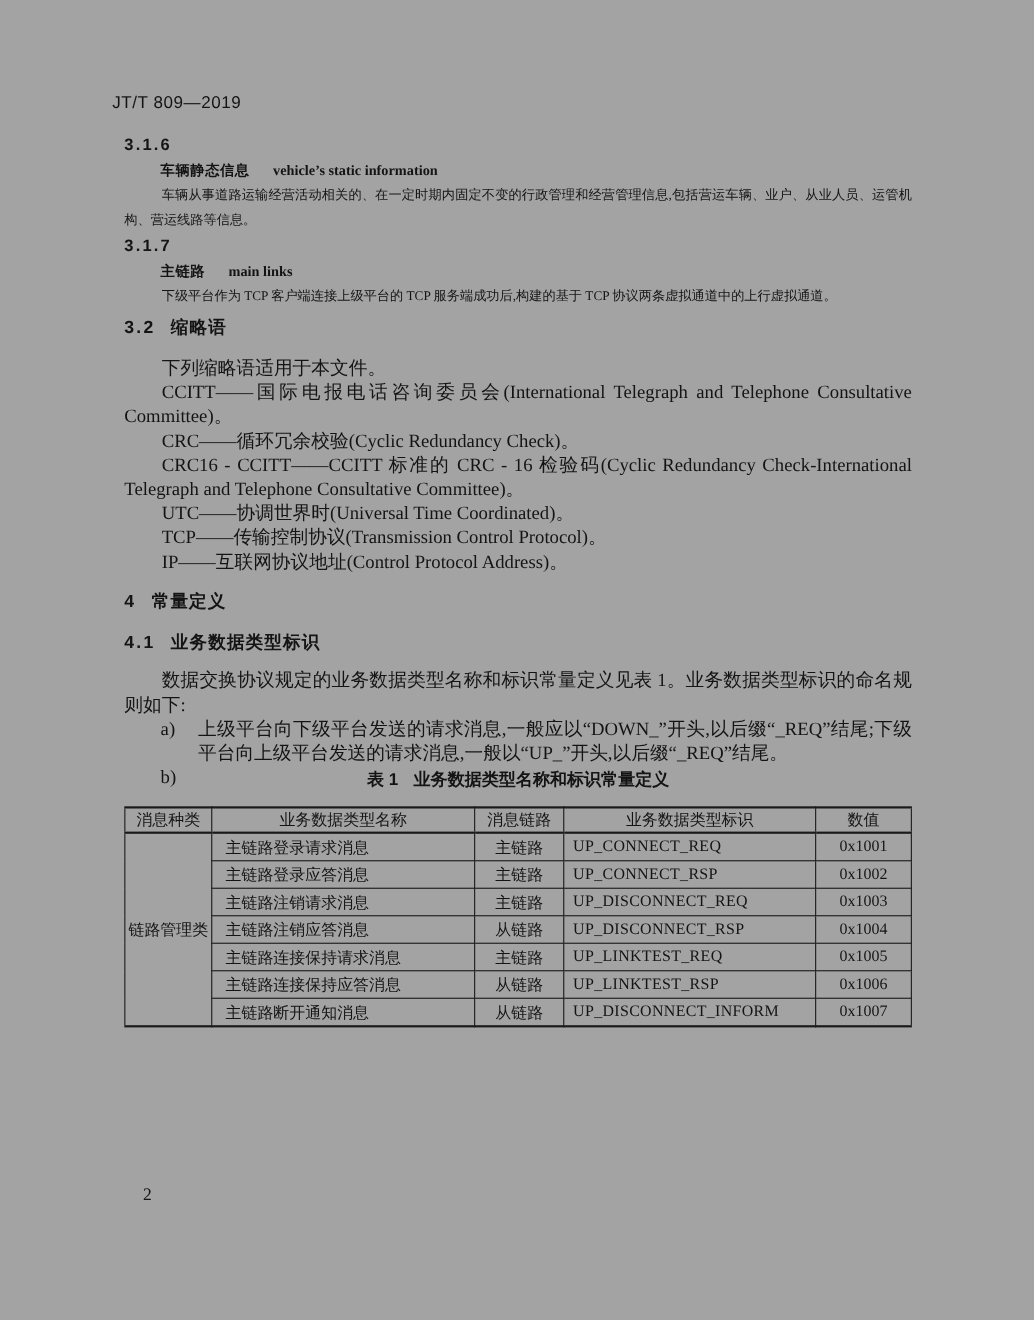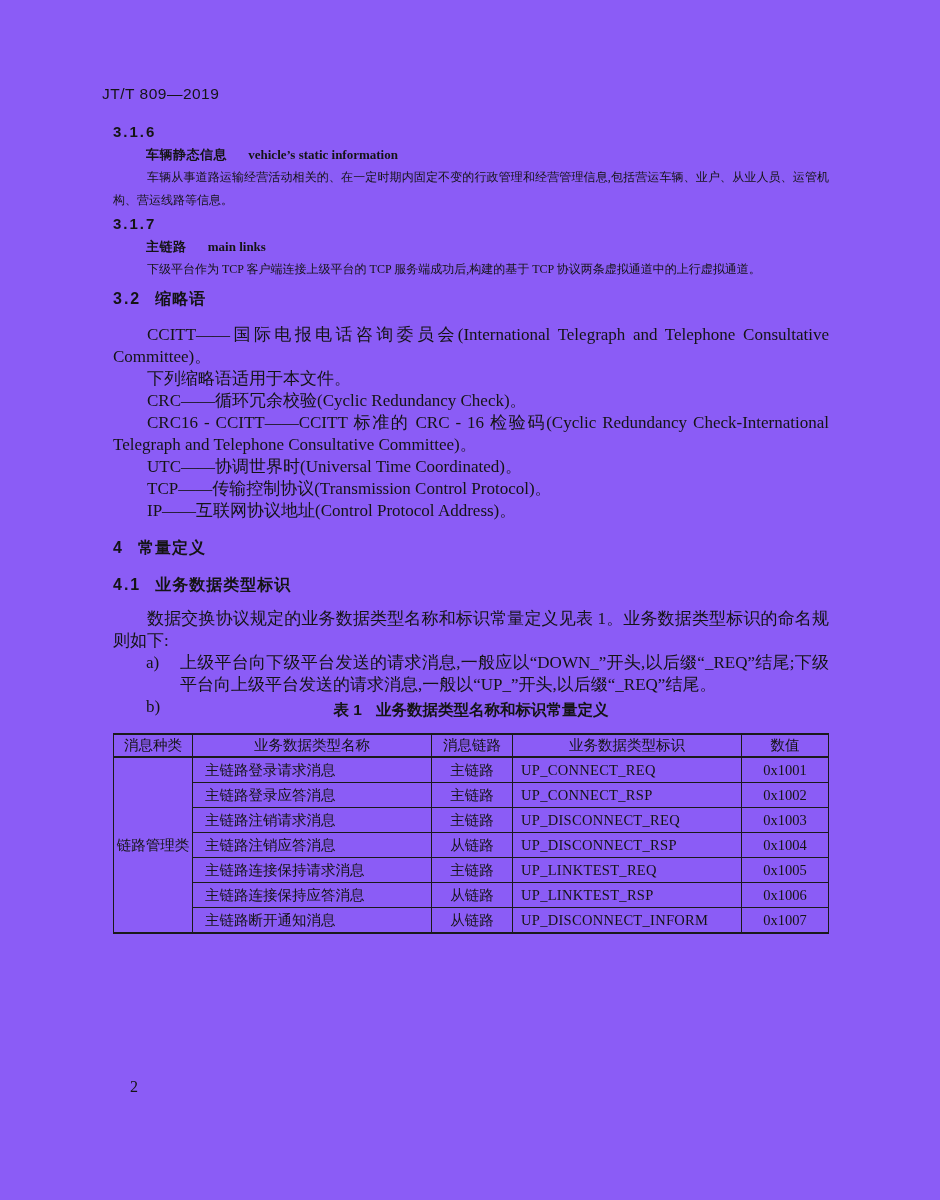--- a/index.html
+++ b/index.html
@@ -1,19 +1,19 @@
 <!DOCTYPE html>
 <html><head>
 <meta charset="utf-8">
 <style>
   html,body { margin:0; padding:0; background:#ffffff; }
   .page {
     position:relative;
     width:940px; height:1200px;
-    background:#8b5cf6;
+    background:#a3a3a3;
     color:#141414;
     font-family:"Liberation Serif","DejaVu Serif",serif;
     overflow:hidden;
   }
   .content {
     position:absolute; left:113px; top:86px; width:716px;
   }
   .running-head {
     font-family:"Liberation Sans","DejaVu Sans",sans-serif;
     font-size:15.5px; line-height:16px; letter-spacing:0.5px;
@@ -116,22 +116,22 @@
       </div>
       <p class="clause-para">下级平台作为 TCP 客户端连接上级平台的 TCP 服务端成功后,构建的基于 TCP 协议两条虚拟通道中的上行虚拟通道。</p>
     </div>
 
 
     <div class="sec-heading h-32">
       <span class="sec-num">3.2</span><span>缩略语</span>
     </div>
 
     <div class="abbr-block">
+      <p>下列缩略语适用于本文件。</p>
       <p>CCITT——国际电报电话咨询委员会(International Telegraph and Telephone Consultative Committee)。</p>
-      <p>下列缩略语适用于本文件。</p>
       <p>CRC——循环冗余校验(Cyclic Redundancy Check)。</p>
       <p>CRC16 - CCITT——CCITT 标准的 CRC - 16 检验码(Cyclic Redundancy Check-International Telegraph and Telephone Consultative Committee)。</p>
       <p>UTC——协调世界时(Universal Time Coordinated)。</p>
       <p>TCP——传输控制协议(Transmission Control Protocol)。</p>
       <p>IP——互联网协议地址(Control Protocol Address)。</p>
     </div>
 
     <div class="sec-heading h-4">
       <span class="sec-num">4</span><span>常量定义</span>
     </div>

